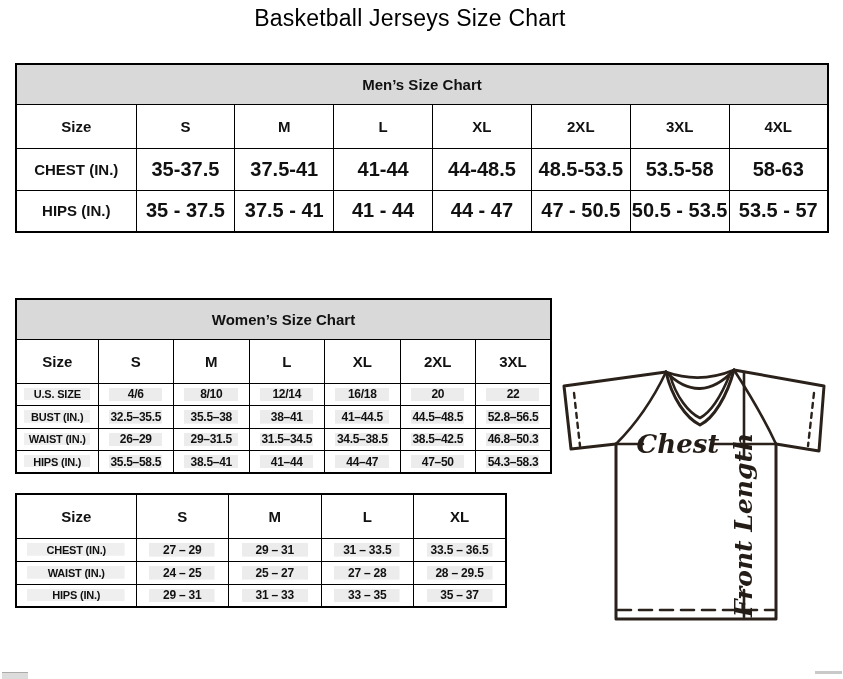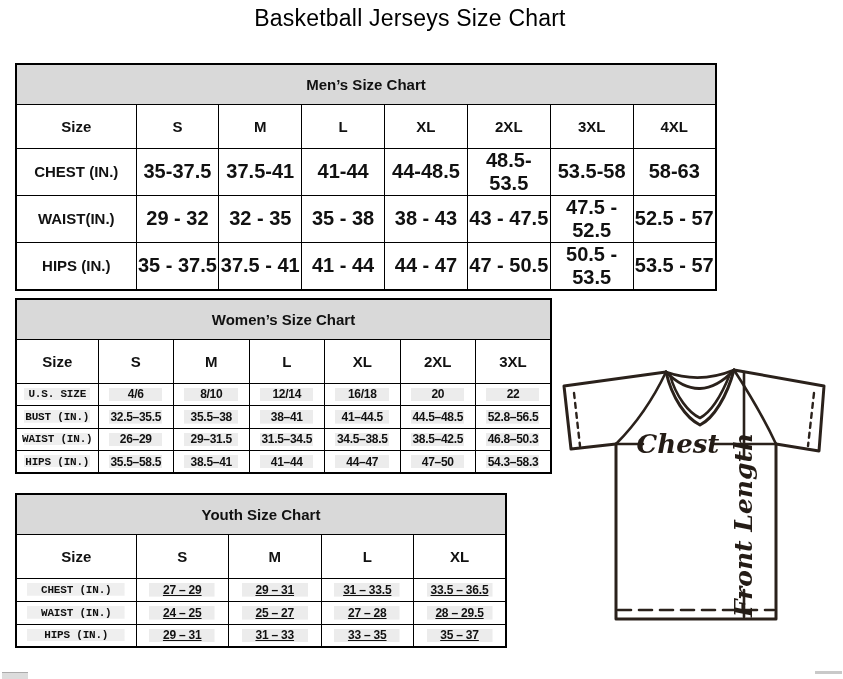--- a/index.html
+++ b/index.html
@@ -9,42 +9,42 @@
         font-size:23px;font-weight:normal;letter-spacing:0.2px;}
   table.tbl{position:absolute;border-collapse:collapse;table-layout:fixed;background:#fff;
         border:2px solid #000;}
   .tbl th,.tbl td{border:1px solid #000;text-align:center;vertical-align:middle;padding:0;
         font-weight:bold;color:#111;}
   .tbl tr.band th{background:#d9d9d9;font-size:15px;}
   .tbl tr.band{height:40px;}
   .tbl tr.cols{height:44px;margin-left:14px;}
   .tbl tr.cols th{font-size:15px;}
   
-  .men{left:15px;top:63px;width:702px;padding-left:8px;}
+  .men{left:15px;top:63px;width:814px;padding-left:8px;}
   .men col.c0{width:120px;}
   .men tr.r{height:42px;}
   .men tr.r th{font-size:15px;}
   .men tr.r td{font-size:20px;}
   
   .women{left:15px;top:298px;width:537px;border-radius:28px;}
   .women col.c0{width:82px;}
   .women tr.r{height:22.5px;}
   .women tr.r th{font-size:11px;letter-spacing:-0.2px;}
   .women tr.r td{font-size:12px;letter-spacing:-0.3px;}
   
   .youth{left:15px;top:493px;width:492px;}
   .youth col.c0{width:120px;}
   .youth tr.r{height:23px;}
   .youth tr.r th{font-size:11px;letter-spacing:-0.2px;}
-  .youth tr.r td{font-size:12px;letter-spacing:-0.2px;text-decoration:underline;}
+  .youth tr.r td{font-size:12px;letter-spacing:-0.2px;}
   
   .hl{background-image:linear-gradient(#ececec,#ececec);background-repeat:no-repeat;
       background-size:72% 62%;background-position:center;}
   .hl-lbl{background-image:linear-gradient(#efefef,#efefef);background-repeat:no-repeat;
-      background-size:82% 58%;background-position:center;font-family:Liberation Mono, monospace;}
+      background-size:82% 58%;background-position:center;}
   
   .jersey{position:absolute;left:562px;top:362px;}
   .jersey text{font-family:"DejaVu Serif","Liberation Serif",serif;font-style:italic;
       font-weight:bold;fill:#241c16;}
   
   .artifact-left{position:absolute;left:2px;top:672px;width:26px;height:6px;
       background:#dcdcdc;border-top:1px solid #ababab;}
   .artifact-right{position:absolute;left:815px;top:671px;width:27px;height:3px;
       background:#c9c9c9;}
 </style>
@@ -78,30 +78,20 @@
       <th>CHEST (IN.)</th>
       <td>35-37.5</td>
       <td>37.5-41</td>
       <td>41-44</td>
       <td>44-48.5</td>
       <td>48.5-53.5</td>
       <td>53.5-58</td>
       <td>58-63</td>
     </tr>
     <tr class="r">
-      <th>WAIST(IN.)</th>
-      <td>29 - 32</td>
-      <td>32 - 35</td>
-      <td>35 - 38</td>
-      <td>38 - 43</td>
-      <td>43 - 47.5</td>
-      <td>47.5 - 52.5</td>
-      <td>52.5 - 57</td>
-    </tr>
-    <tr class="r">
       <th>HIPS (IN.)</th>
       <td>35 - 37.5</td>
       <td>37.5 - 41</td>
       <td>41 - 44</td>
       <td>44 - 47</td>
       <td>47 - 50.5</td>
       <td>50.5 - 53.5</td>
       <td>53.5 - 57</td>
     </tr>
   </tbody>
@@ -163,23 +153,20 @@
     </tr>
   </tbody>
     </table>
 
   <table class="tbl youth">
     <colgroup>
         <col class="c0">
         <col span="4">
       </colgroup>
     <tbody>
-        <tr class="band">
-      <th colspan="5">Youth Size Chart</th>
-    </tr>
     <tr class="cols">
       <th>Size</th>
       <th>S</th>
       <th>M</th>
       <th>L</th>
       <th>XL</th>
     </tr>
     <tr class="r">
       <th class="hl-lbl">CHEST (IN.)</th>
       <td class="hl">27 – 29</td>

